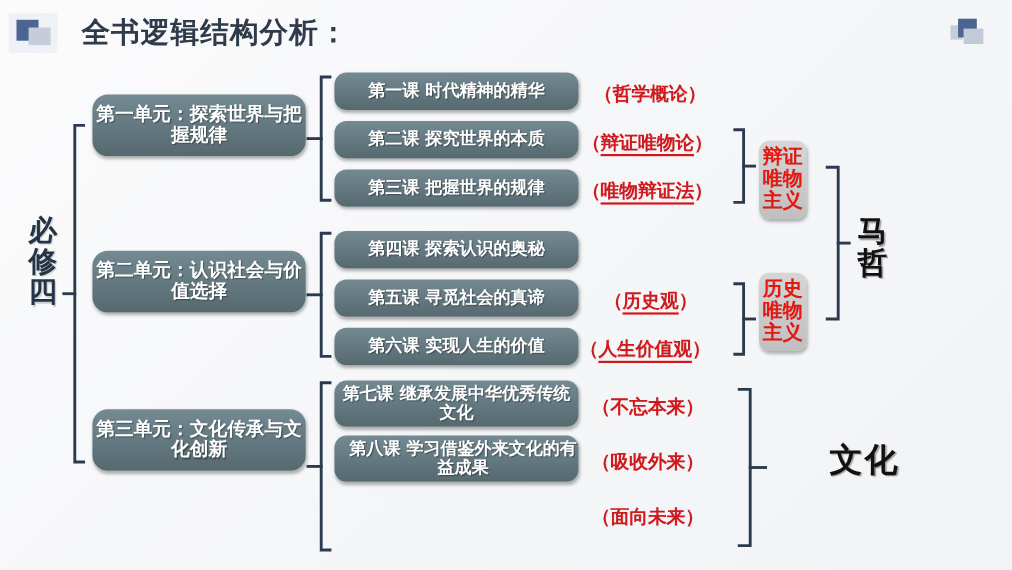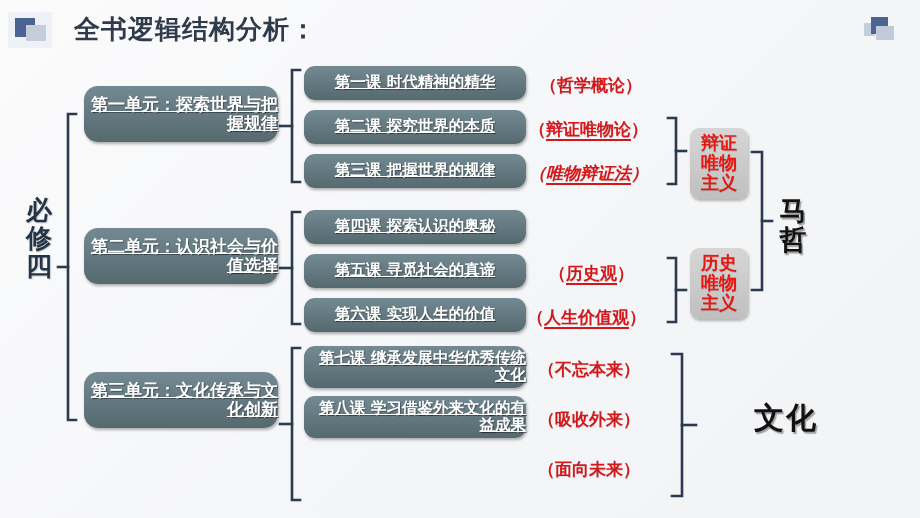--- a/index.html
+++ b/index.html
@@ -68,26 +68,25 @@
   
   .unit-box, .lesson-box {
     position: absolute;
     box-sizing: border-box;
     background: linear-gradient(180deg, #748a92 0%, #62777f 55%, #56696f 100%);
     color: #ffffff;
     font-weight: bold;
     display: flex;
     align-items: center;
     justify-content: center;
-    text-align: right;
+    text-align: center;
     border-radius: 12px;
     box-shadow: 1px 2px 3px rgba(0,0,0,0.30);
     line-height: 1.12;
     text-shadow: 1px 1px 1px rgba(0,0,0,0.35);
-    text-decoration: underline;
   }
   .unit-box {
     width: 194px;
     height: 56px;
     font-size: 17px;
     left: 84px;
     border-radius: 14px;
   }
   .lesson-box {
     width: 222px;
@@ -105,21 +104,21 @@
     font-weight: bold;
     font-size: 17px;
     white-space: nowrap;
     text-shadow: 0.5px 0.5px 0 rgba(0,0,0,0.10);
   }
   .annot .u { border-bottom: 2px solid #d3181c; }
 
   
   .ism-box {
     position: absolute;
-    width: 58px;
+    width: 43px;
     box-sizing: border-box;
     background: linear-gradient(180deg, #d6d6d6 0%, #c9c9c9 60%, #bfbfbf 100%);
     border-radius: 9px;
     box-shadow: 1px 2px 3px rgba(0,0,0,0.28);
     color: #e8160f;
     font-weight: bold;
     font-size: 18px;
     line-height: 1.12;
     text-align: center;
     padding: 5px 0 6px;
@@ -225,21 +224,21 @@
 
   <div class="lesson-box two-line" style="top:346px;">第七课 继承发展中华优秀传统文化</div>
   <div class="lesson-box two-line" style="top:396px;padding-left:12px;">第八课 学习借鉴外来文化的有益成果</div>
 
   <div class="annot" style="left:540px; top:74px;">
     <span>（</span><span>哲学概论</span><span>）</span>
   </div>
   <div class="annot" style="left:529px; top:118px;">
     <span>（</span><span class="u">辩证唯物论</span><span>）</span>
   </div>
-  <div class="annot" style="left:529px; top:162px;font-style:italic;">
+  <div class="annot" style="left:529px; top:162px;">
     <span>（</span><span class="u">唯物辩证法</span><span>）</span>
   </div>
 
   <div class="annot" style="left:549px; top:262px;">
     <span>（</span><span class="u">历史观</span><span>）</span>
   </div>
   <div class="annot" style="left:538px; top:358px;">
     <span>（</span><span>不忘本来</span><span>）</span>
   </div>
 

